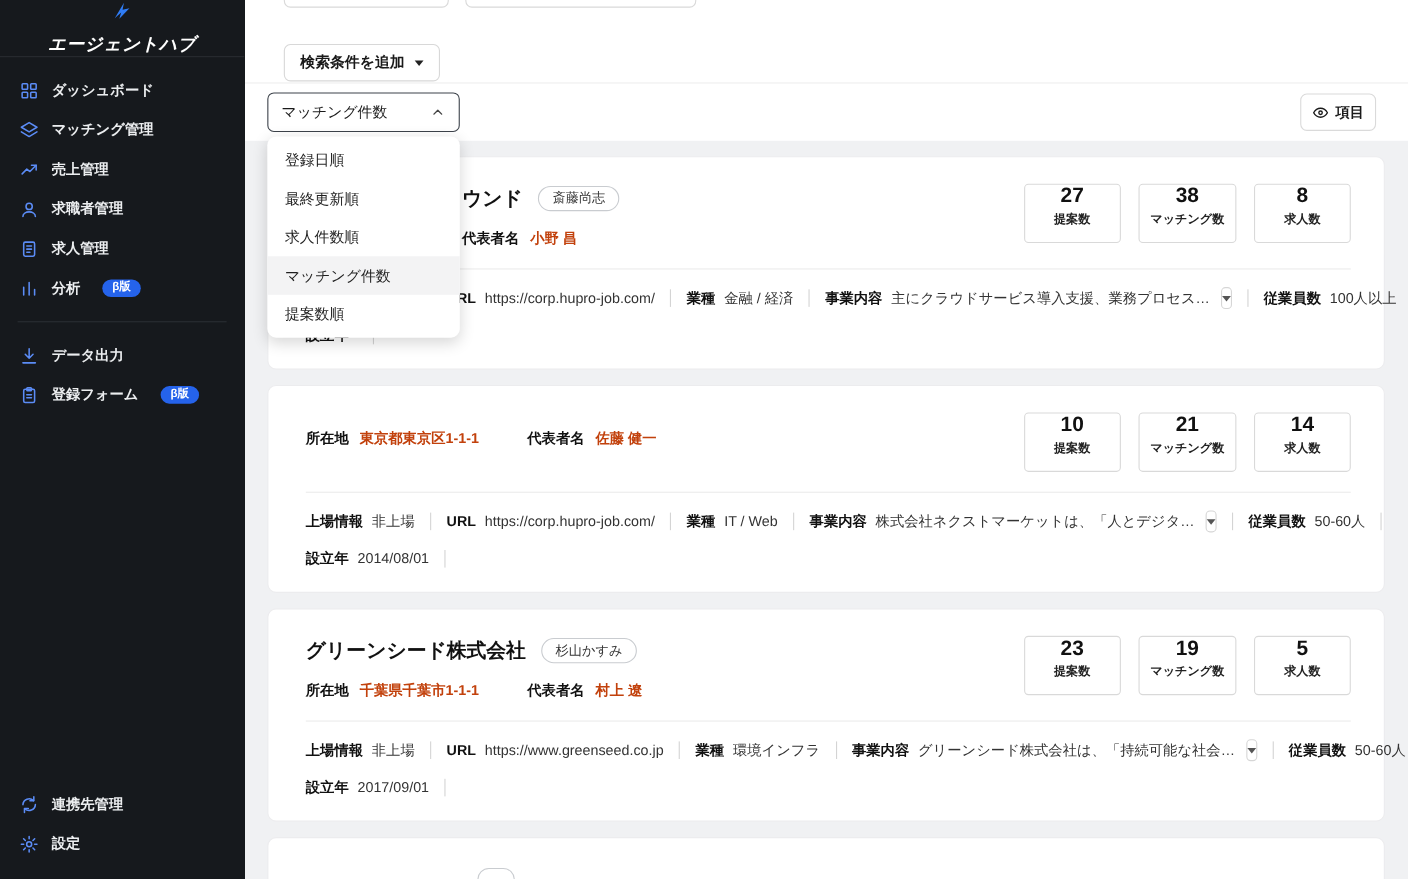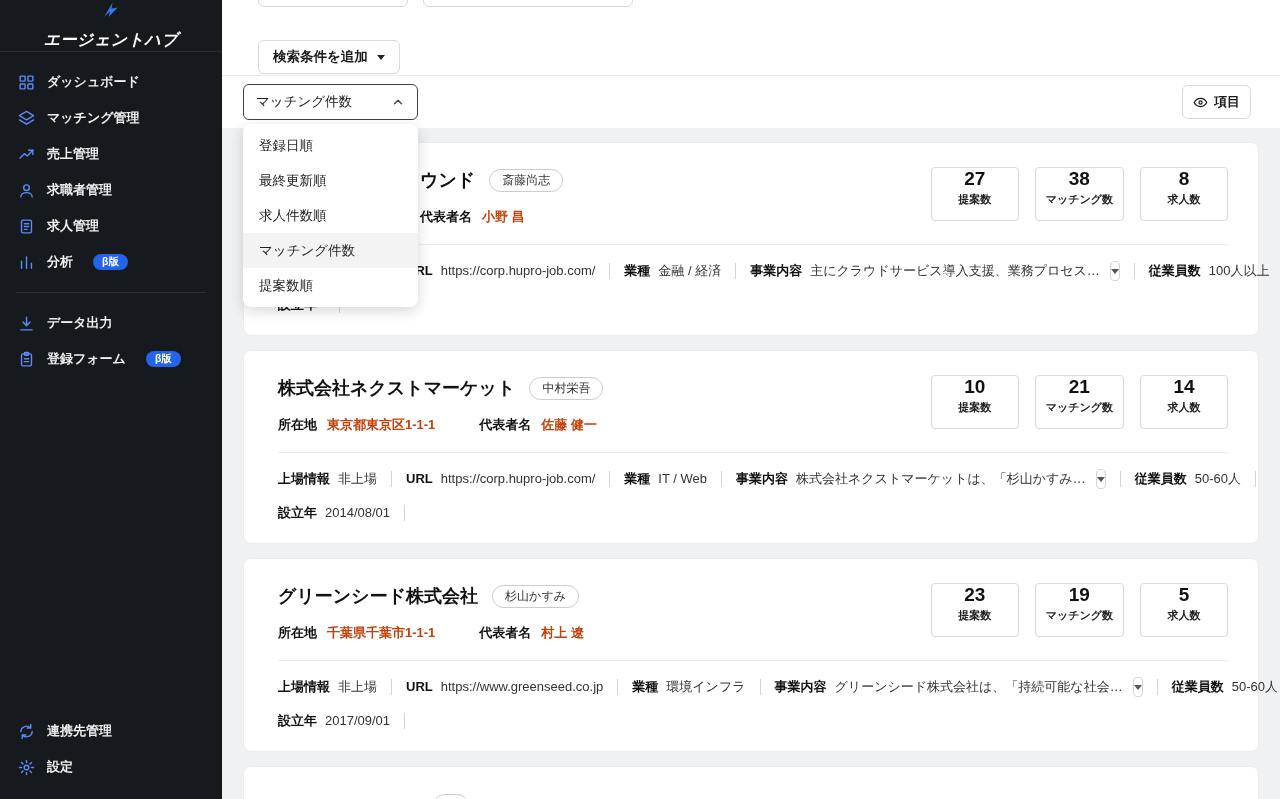--- a/index.html
+++ b/index.html
@@ -284,24 +284,20 @@
       <div class="detail-row row2">
         <span class="lbl">設立年</span>
         <span class="val"></span>
         <span class="vsep"></span>
       </div>
     </section>
 
     <section class="card">
       <div class="card-top">
         <div class="card-info">
-          <div class="name-row">
-            <h2 class="co-name">株式会社ネクストマーケット</h2>
-            <span class="contact-badge">中村栄吾</span>
-          </div>
           <div class="meta-row">
             <span class="pair">
               <span class="lbl">所在地</span>
               <span class="val">東京都東京区1-1-1</span>
             </span>
             <span class="pair">
               <span class="lbl">代表者名</span>
               <span class="val">佐藤 健一</span>
             </span>
           </div>
@@ -326,21 +322,21 @@
         <span class="lbl">上場情報</span>
         <span class="val">非上場</span>
         <span class="vsep"></span>
         <span class="lbl">URL</span>
         <span class="val">https://corp.hupro-job.com/</span>
         <span class="vsep"></span>
         <span class="lbl">業種</span>
         <span class="val">IT / Web</span>
         <span class="vsep"></span>
         <span class="lbl">事業内容</span>
-        <span class="val">株式会社ネクストマーケットは、「杉山かすみ…</span>
+        <span class="val">株式会社ネクストマーケットは、「人とデジタ…</span>
         <button class="expand-btn">
             <span class="caret-down"></span>
           </button>
         <span class="vsep"></span>
         <span class="lbl">従業員数</span>
         <span class="val">50-60人</span>
         <span class="vsep"></span>
       </div>
       <div class="detail-row row2">
         <span class="lbl">設立年</span>

